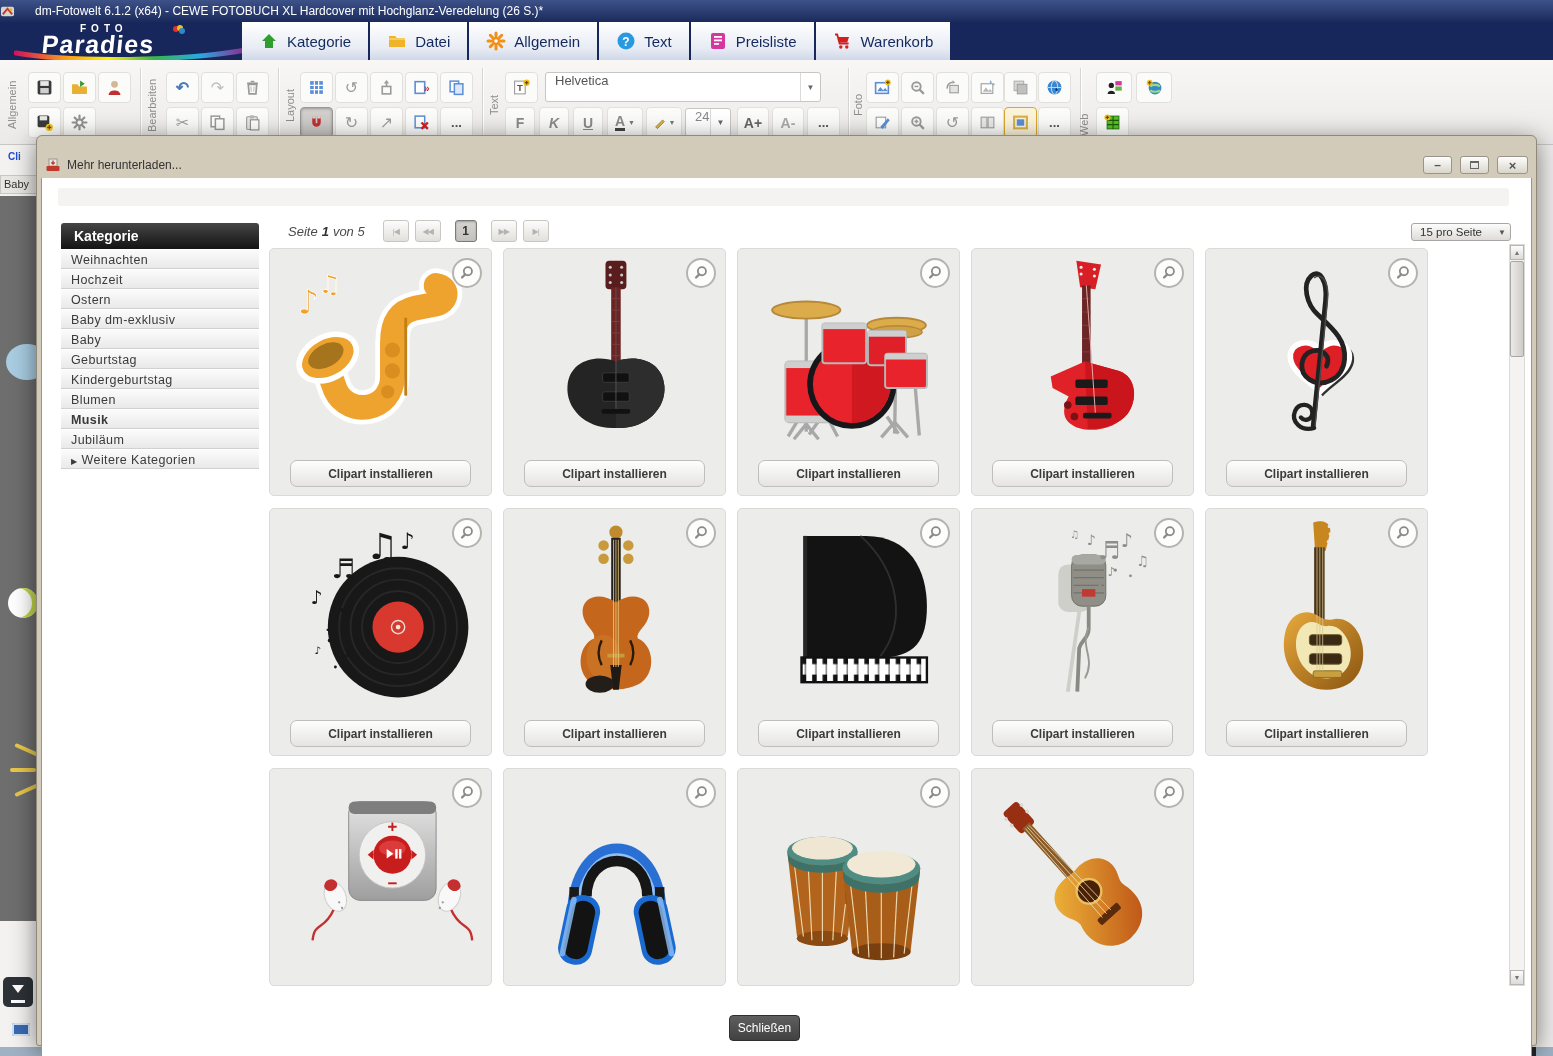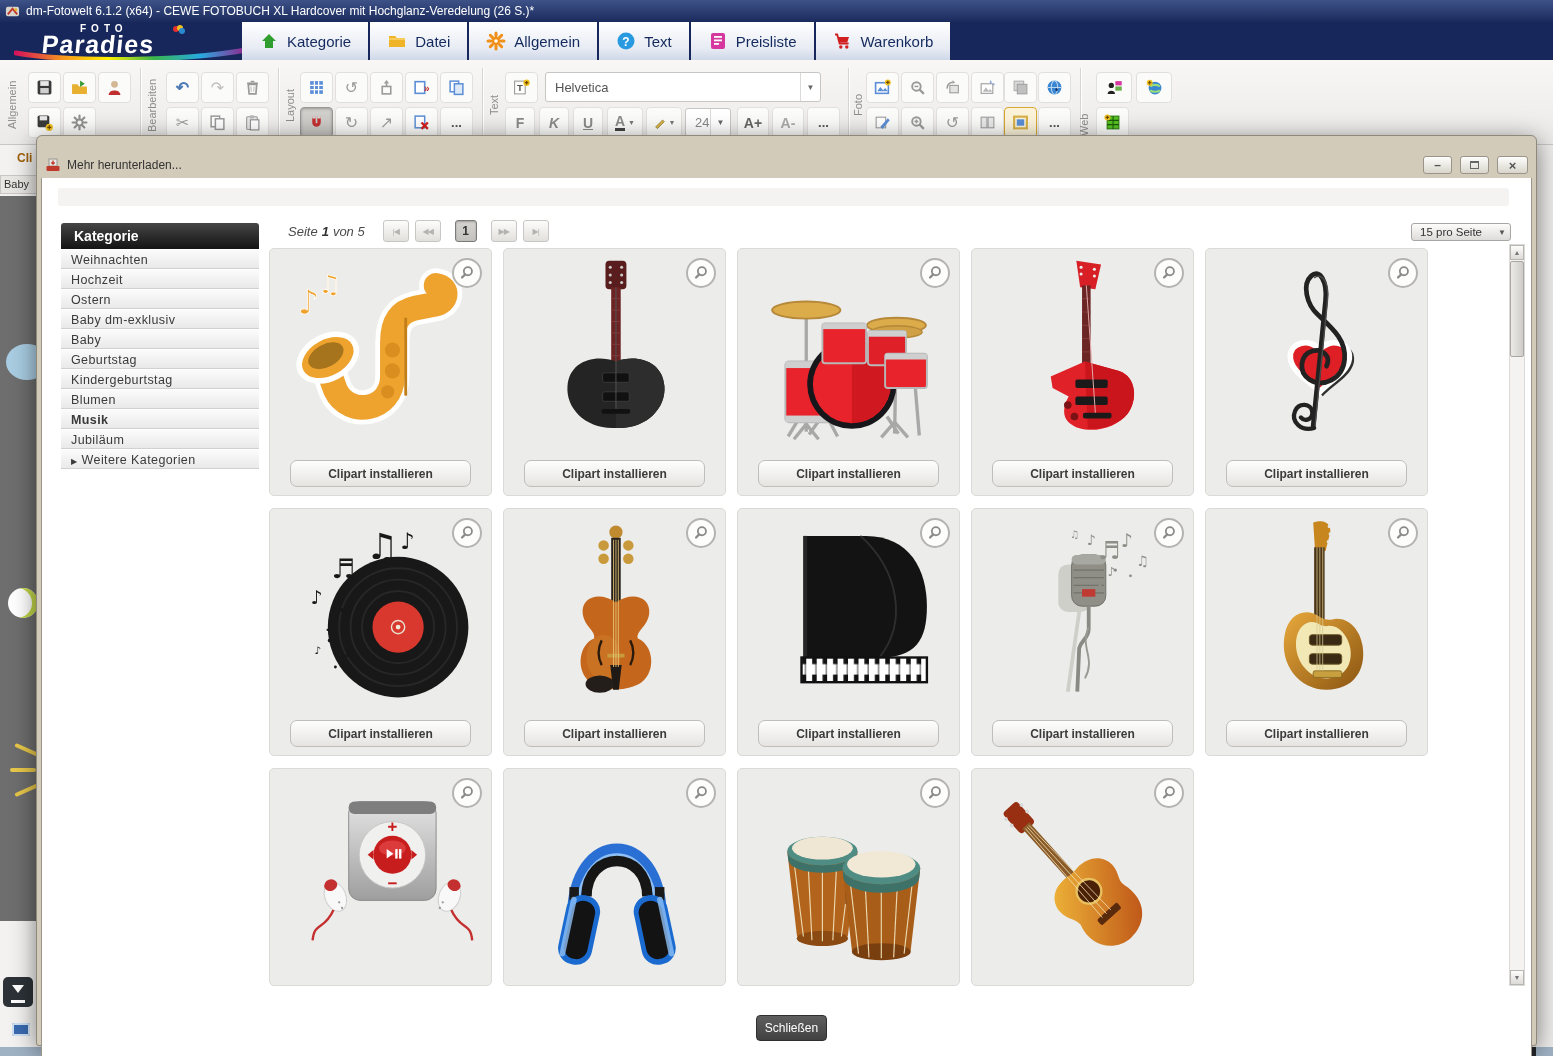--- a/index.html
+++ b/index.html
@@ -1,44 +1,44 @@
 <!DOCTYPE html>
 <html><head>
 <meta charset="utf-8">
 <style>
 *{margin:0;padding:0;box-sizing:border-box}
 html,body{width:1553px;height:1056px;overflow:hidden}
 body{position:relative;font-family:"Liberation Sans",sans-serif;background:#efedeb}
 
-.titlebar{position:absolute;left:0;top:0;width:1553px;height:22px;background:linear-gradient(#3d5288,#1b2a5c);color:#fff;font-size:12px;display:flex;align-items:center;gap:6px;padding-left:5px}
+.titlebar{position:absolute;left:0;top:0;width:1553px;height:22px;background:linear-gradient(#3d5288,#1b2a5c);color:#fff;font-size:12px;display:flex;align-items:center;gap:20px;}
 .navbar{position:absolute;left:0;top:22px;width:1553px;height:38px;background:#17265b}
 .logo{position:absolute;left:14px;top:0;width:230px;height:38px;color:#fff}
 .logo .foto{position:absolute;left:66px;top:1px;font-size:10px;letter-spacing:5px;font-weight:bold}
 .logo .paradies{position:absolute;left:28px;top:8px;font-size:25px;font-weight:bold;transform:skew(-6deg);letter-spacing:1px}
 .logo svg.swoosh{position:absolute;left:0;top:26px}
 .logo .birdy{position:absolute;left:158px;top:0}
 .navbtns{position:absolute;left:242px;top:0;height:38px;display:flex}
 .navbtn{height:38px;display:flex;align-items:center;gap:8px;padding:0 17px;background:linear-gradient(#ffffff,#e7ebf3 70%,#cfd8e8);border-right:2px solid #17265b;font-size:15px;color:#142a5e;cursor:pointer}
 .navbtn svg{width:20px;height:20px}
 
 .toolbar{position:absolute;left:0;top:60px;width:1553px;height:85px;background:linear-gradient(#f8f7f6,#eceae8);border-bottom:1px solid #c9c7c4}
 .vlabel{position:absolute;top:12px;height:66px;writing-mode:vertical-rl;transform:rotate(180deg);font-size:11px;color:#8d8d89;text-align:center}
 .tsep{position:absolute;top:8px;height:70px;width:1px;background:#d6d4d1;box-shadow:1px 0 0 #fff}
 .tb{position:absolute;width:33px;height:31px;border:1px solid #e2e0dd;border-radius:4px;background:#fbfbfa;display:flex;align-items:center;justify-content:center;cursor:pointer;font-weight:normal}
 .tb svg{width:17px;height:17px}
 .tb .g{font-size:16px;color:#9c9c98;line-height:1}
 .tb.pressed{background:linear-gradient(#d4d2cf,#c6c4c1);border-color:#9a9894;box-shadow:inset 0 1px 3px rgba(0,0,0,.28)}
 .tb.hl{border-color:#d8a830;background:#fbf3da}
 .tb .lt{font-size:14px;color:#8a8a86;font-weight:bold}
-.combo{position:absolute;height:30px;background:#fff;border:1px solid #c8c6c3;border-radius:3px;display:flex;align-items:center;font-size:13px;color:#555;cursor:pointer}
+.combo{position:absolute;height:30px;background:#fff;border:1px solid #c8c6c3;border-radius:3px;display:flex;align-items:flex-start;font-size:13px;color:#555;cursor:pointer}
 .combo .val{flex:1;padding-left:9px}
 .combo .arr{width:20px;align-self:stretch;border-left:1px solid #dcdad7;display:flex;align-items:center;justify-content:center;font-size:8px;color:#666}
 
 .back-left{position:absolute;left:0;top:145px;width:37px;height:902px;background:#f3f2f0}
-.back-cli{position:absolute;left:17px;top:6px;font-size:12px;font-weight:bold;color:#a16207}
+.back-cli{position:absolute;left:8px;top:6px;font-size:10px;font-weight:bold;color:#1d4ed8}
 .back-tab{position:absolute;left:0;top:30px;width:37px;height:19px;background:#e9e7e4;border:1px solid #c9c7c3;font-size:11px;color:#333;padding:2px 0 0 3px;cursor:pointer}
 .back-gray{position:absolute;left:0;top:51px;width:37px;height:725px;background:#6e6e6e;overflow:hidden}
 .blob1{position:absolute;left:6px;top:148px;width:42px;height:36px;border-radius:50%;background:#a9cde2}
 .blob2{position:absolute;left:8px;top:392px;width:30px;height:30px;border-radius:50%;background:#fff;box-shadow:inset -6px 0 0 #c4d84a}
 .ray{position:absolute;width:26px;height:4px;background:#e8c84a;border-radius:2px}
 .back-dl{position:absolute;left:3px;top:832px;width:30px;height:30px;background:#2c3237;border-radius:5px;cursor:pointer;display:flex;align-items:center;justify-content:center;flex-direction:column}
 .back-dl .tri{width:0;height:0;border:6px solid transparent;border-top:8px solid #fff;margin-top:4px}
 .back-dl .bar{width:14px;height:3px;background:#fff;margin-top:1px}
 .back-ic{position:absolute;left:12px;top:878px;width:18px;height:13px;background:#3a6ab0;border-radius:2px;box-shadow:inset 0 0 0 2px #cfe0f2}
 .film{position:absolute;left:0;top:1047px;width:1553px;height:9px;background:repeating-linear-gradient(90deg,#9fb2c4 0 55px,#3a3f45 55px 62px,#c2ccd6 62px 120px,#23262a 120px 128px)}
@@ -72,21 +72,21 @@
 .mag svg{width:18px;height:18px}
 .install{position:absolute;left:20px;right:20px;bottom:8px;height:27px;border:1px solid #c0beba;border-radius:7px;background:linear-gradient(#fefefe,#e5e4e1);font-size:12px;font-weight:bold;color:#3b3b3b;font-family:"Liberation Sans",sans-serif;cursor:pointer}
 
 .sbar{position:absolute;left:1467px;top:66px;width:16px;height:742px;background:#f4f3f1;border:1px solid #dcdad7}
 .sbtn{position:absolute;left:0;width:14px;height:15px;background:linear-gradient(#fcfcfb,#dddbd8);border:1px solid #b8b6b2;font-size:7px;color:#777;display:flex;align-items:center;justify-content:center;cursor:pointer}
 .sthumb{position:absolute;left:0;top:16px;width:14px;height:96px;background:linear-gradient(90deg,#eceae7,#cfcdc9);border:1px solid #a9a7a3;border-radius:2px;cursor:grab}
 
 .install-all{position:absolute;left:22px;top:762px;width:190px;height:40px;border:1px solid #b6b4b0;border-radius:6px;background:linear-gradient(#fdfdfc,#e8e7e4);text-align:center;padding-top:4px;cursor:pointer}
 .install-all .l1{font-size:12px;font-weight:bold;color:#333}
 .install-all .l2{font-size:11.5px;color:#444;margin-top:1px}
-.close-dlg{position:absolute;left:714px;top:837px;width:71px;height:26px;border:1px solid #2e2e2e;border-radius:4px;background:linear-gradient(#5f5f5f,#414141);color:#fff;font-size:12px;font-family:"Liberation Sans",sans-serif;cursor:pointer}
+.close-dlg{position:absolute;left:687px;top:837px;width:71px;height:26px;border:1px solid #2e2e2e;border-radius:4px;background:linear-gradient(#5f5f5f,#414141);color:#fff;font-size:12px;font-family:"Liberation Sans",sans-serif;cursor:pointer}
 </style>
 </head>
 <body>
 
 <div class="titlebar">
   <svg width="15" height="15" viewBox="0 0 16 16">
       <rect x="1" y="3" width="14" height="10" rx="2" fill="#d8d4ce"></rect>
       <path d="M3,11 L8,5 L13,11" stroke="#c0392b" stroke-width="2" fill="none"></path>
       <circle cx="11.5" cy="6" r="1.5" fill="#e8b020"></circle>
     </svg>

